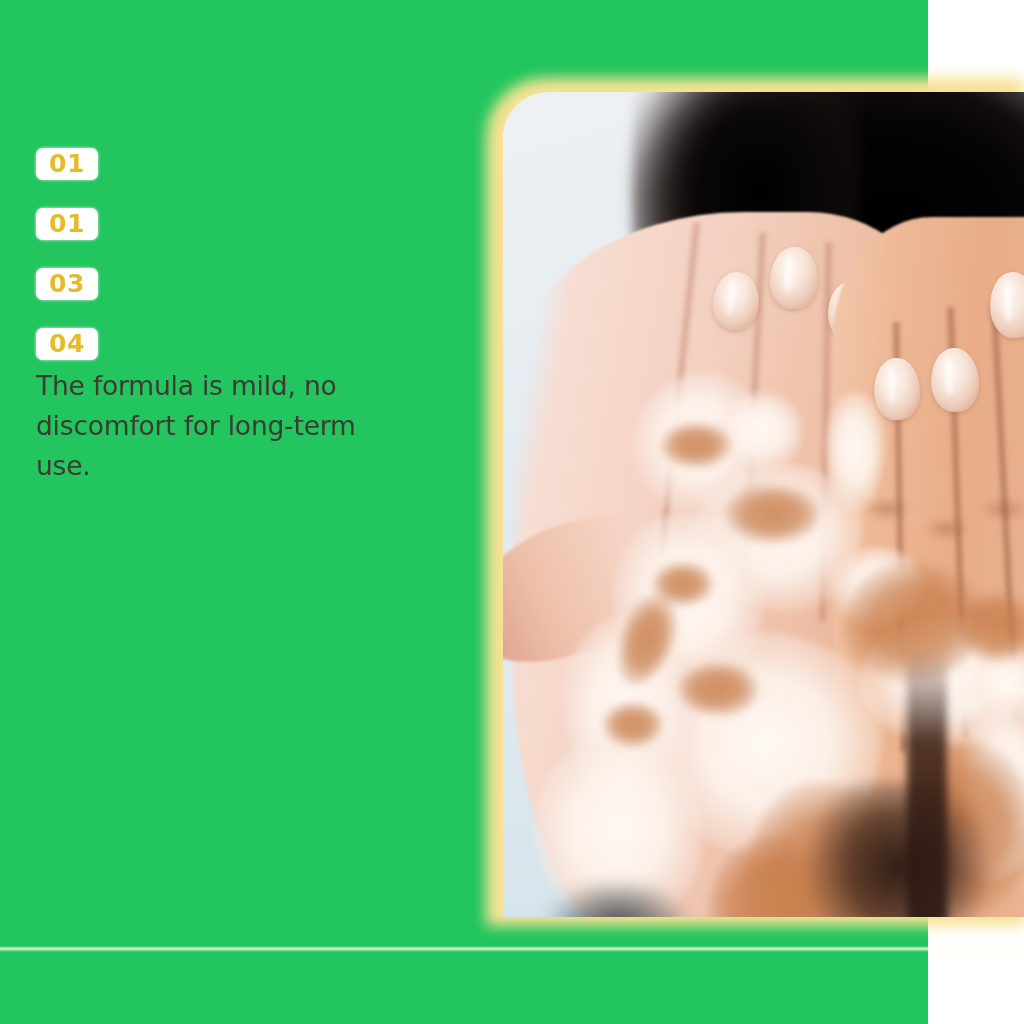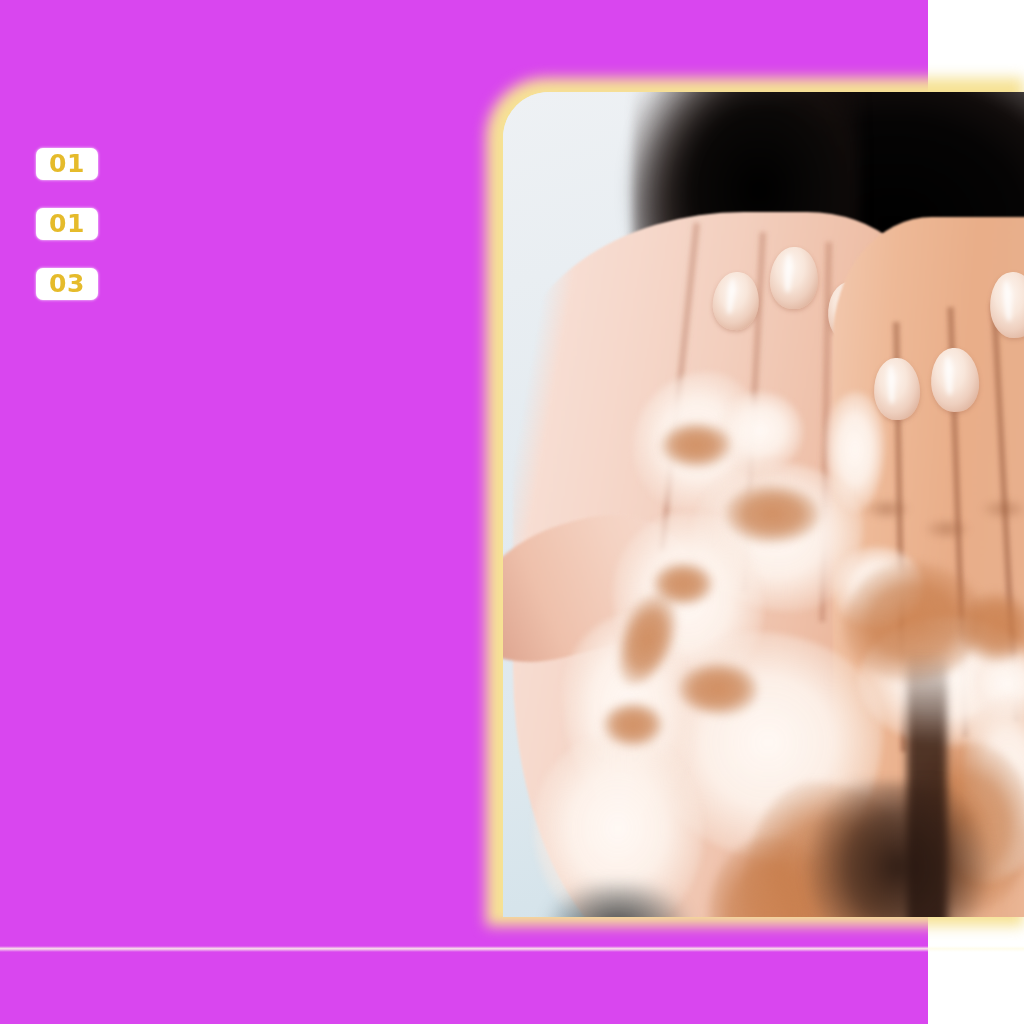--- a/index.html
+++ b/index.html
@@ -10,21 +10,21 @@
     width: 1024px;
     height: 1024px;
     overflow: hidden;
     font-family: "DejaVu Sans", sans-serif;
   }
 
   #page {
     position: relative;
     width: 928px;
     height: 1024px;
-    background: #d946ef;
+    background: #22c55e;
   }
 
   
   #benefits {
     position: absolute;
     left: 36px;
     top: 148px;
     width: 410px;
   }
 
@@ -253,20 +253,28 @@
         <span class="badge-num">01</span>
       </div>
     </div>
 
     <div class="benefit">
       <div class="badge">
         <span class="badge-num">03</span>
       </div>
     </div>
 
+    <div class="benefit">
+      <div class="badge">
+        <span class="badge-num">04</span>
+      </div>
+      <div class="benefit-text">The formula is mild, no
+discomfort for long-term
+use.</div>
+    </div>
 
   </div>
 
   <div id="photo-glow"></div>
 
   <div id="photo-panel">
 
     <div class="ph" id="backdrop"></div>
     <div class="ph" id="hair"></div>
     <div class="ph" id="hair2"></div>

